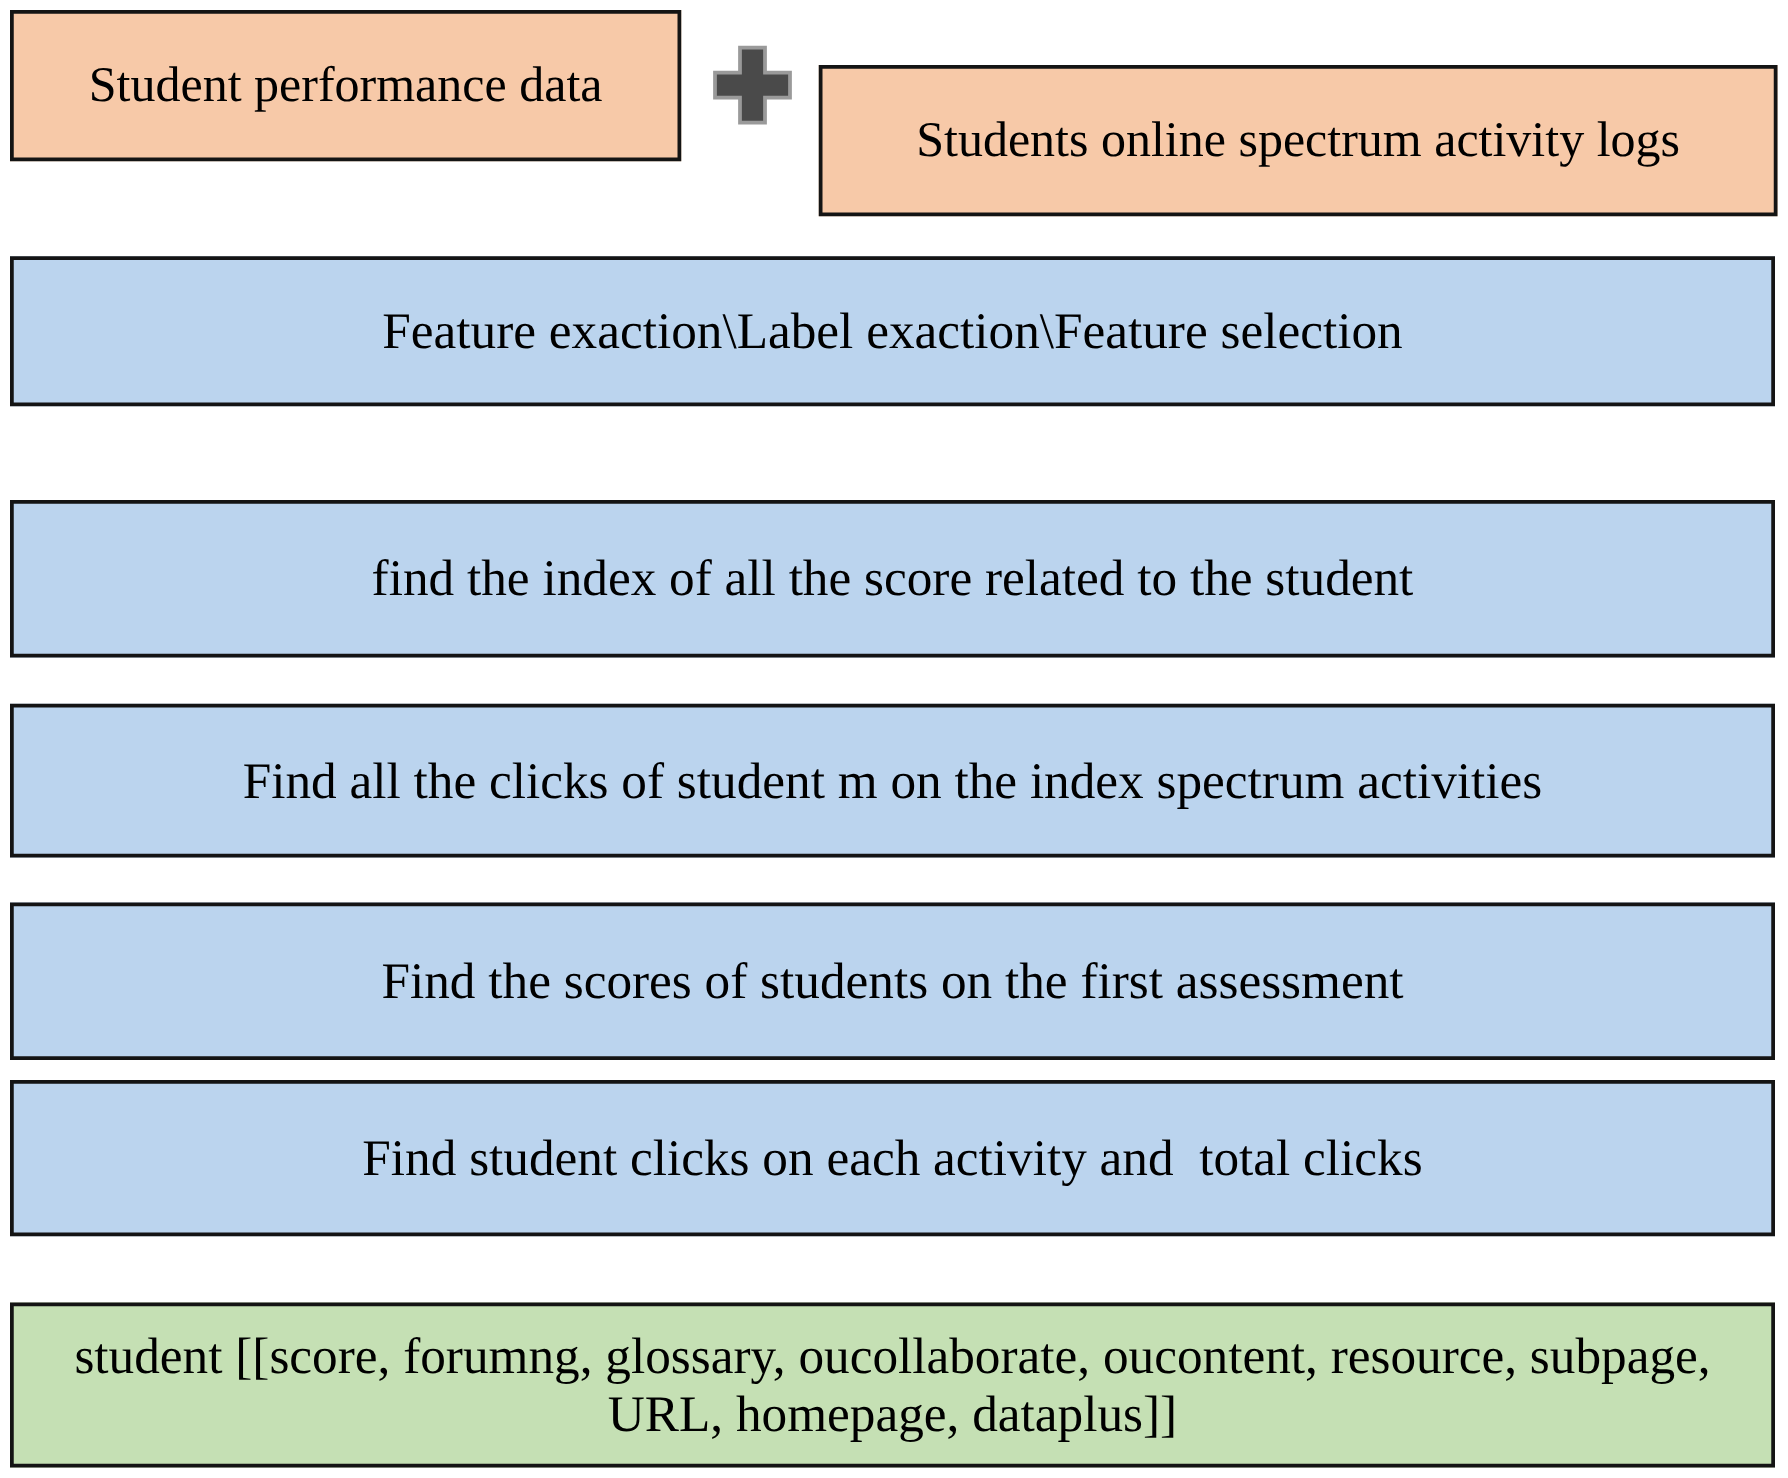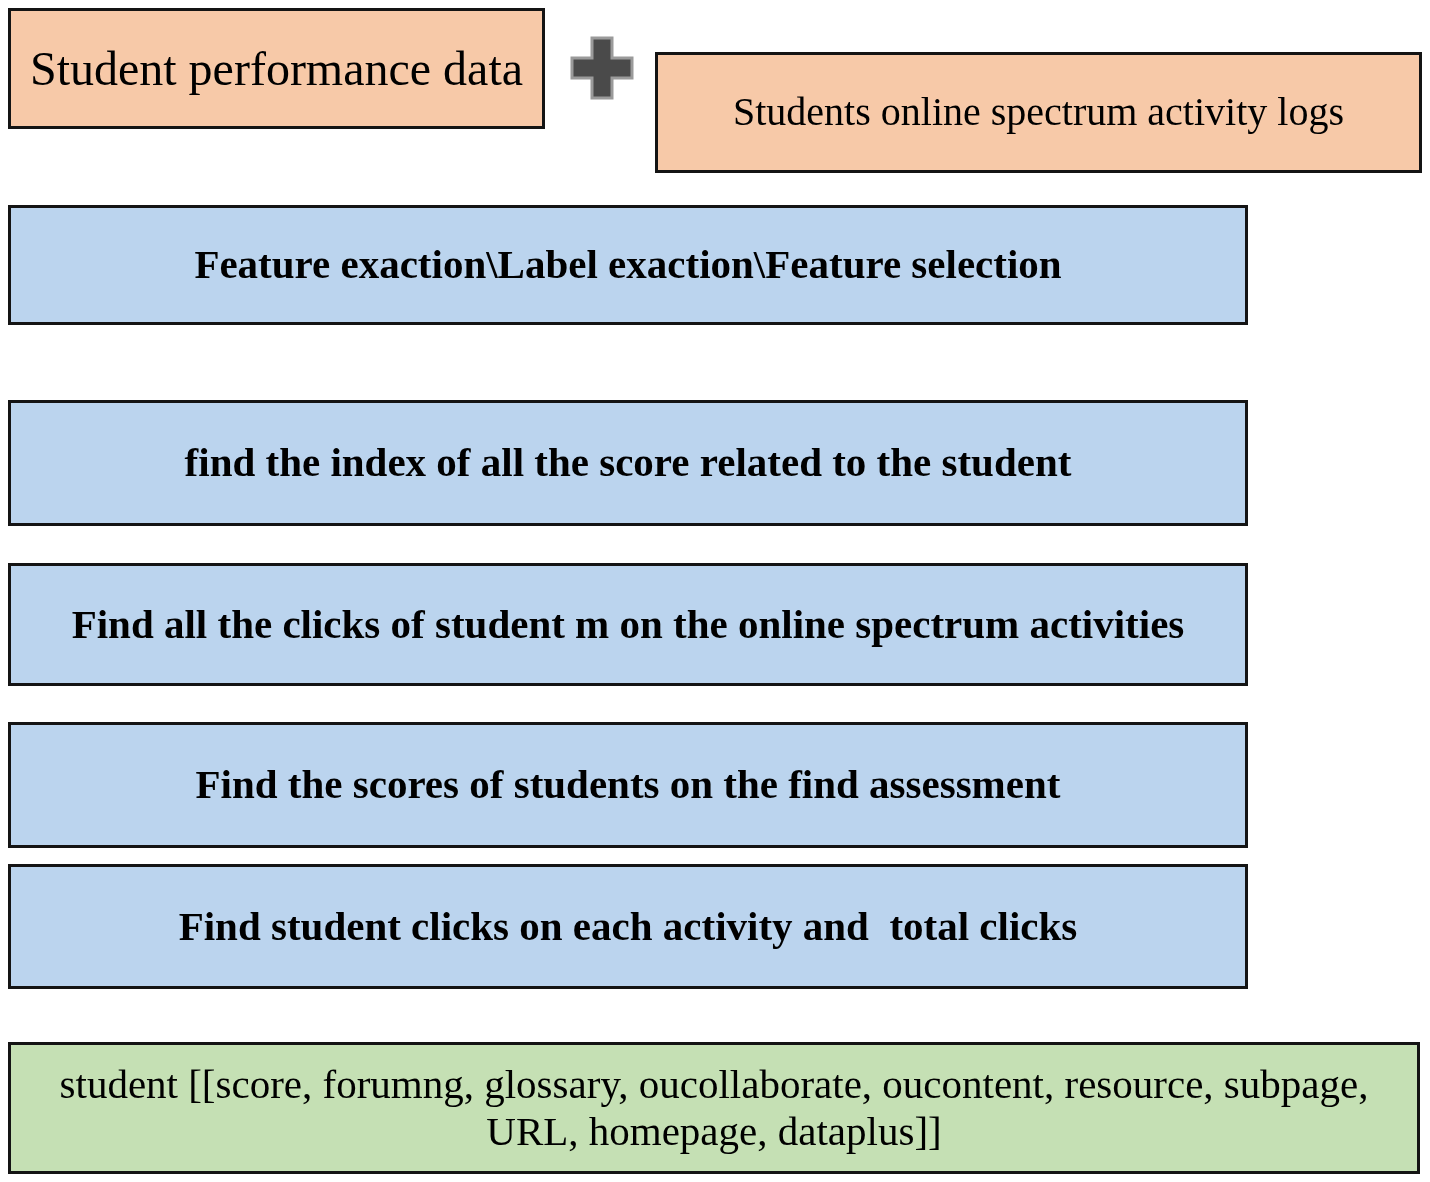--- a/index.html
+++ b/index.html
@@ -42,21 +42,21 @@
 
   
   .src {
     background: #F7C9A8;
   }
   #node-student-performance-data {
     left: 8px;
     top: 8px;
     width: 537px;
     height: 121px;
-    font-size: 48px;
+    font-size: 40px;
   }
   #node-student-activity-logs {
     left: 655px;
     top: 8px;
     width: 767px;
     height: 121px;
     font-size: 40px;
     margin-top: 44px;
   }
 
@@ -66,23 +66,22 @@
     left: 568px;
     top: 34px;
     width: 68px;
     height: 68px;
   }
 
   
   .proc {
     background: #BBD4EE;
     left: 8px;
-    width: 1240px;
+    width: 1412px;
     font-size: 41px;
-    font-weight: bold;
   }
   #node-feature-exaction      { top: 205px;  height: 120px; }
   #node-find-index-clicks     { top: 400px;  height: 126px; }
   #node-find-student-clicks   { top: 563px;  height: 123px; }
   #node-find-first-scores     { top: 722px;  height: 126px; }
   #node-find-activity-clicks  { top: 864px;  height: 125px; }
 
   
   #node-student-vector {
     background: #C5E0B4;
@@ -118,25 +117,25 @@
 
   <div class="node proc" id="node-feature-exaction">
     <span class="label">Feature exaction\Label exaction\Feature selection</span>
   </div>
 
   <div class="node proc" id="node-find-index-clicks">
     <span class="label">find the index of all the score related to the student</span>
   </div>
 
   <div class="node proc" id="node-find-student-clicks">
-    <span class="label">Find all the clicks of student m on the online spectrum activities</span>
+    <span class="label">Find all the clicks of student m on the index spectrum activities</span>
   </div>
 
   <div class="node proc" id="node-find-first-scores">
-    <span class="label">Find the scores of students on the find assessment</span>
+    <span class="label">Find the scores of students on the first assessment</span>
   </div>
 
   <div class="node proc" id="node-find-activity-clicks">
     <span class="label">Find student clicks on each activity and  total clicks</span>
   </div>
 
   <div class="node" id="node-student-vector">
     <span class="label">student [[score, forumng, glossary, oucollaborate, oucontent, resource, subpage, URL, homepage, dataplus]]</span>
   </div>
 

